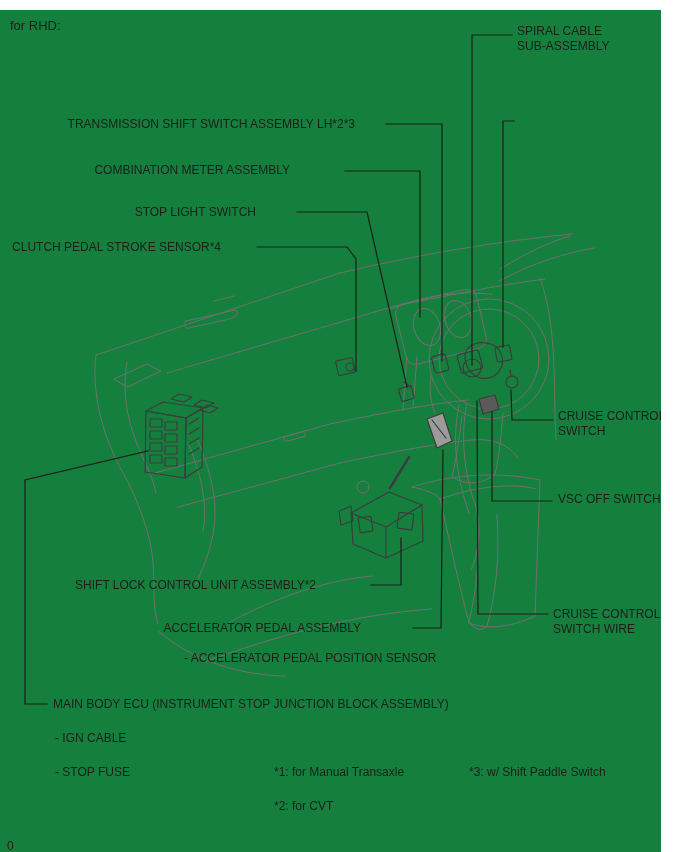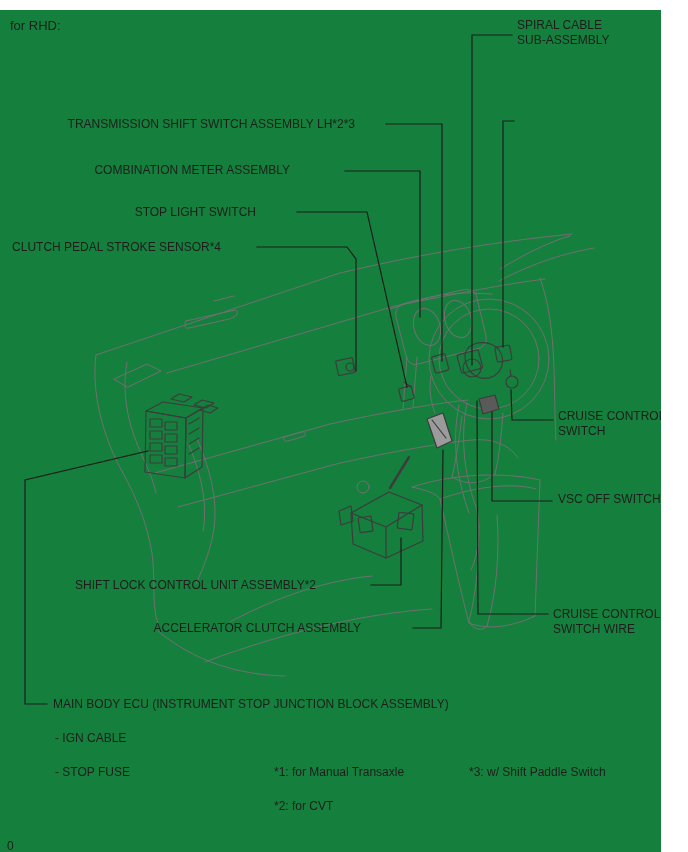--- a/index.html
+++ b/index.html
@@ -9,21 +9,21 @@
   }
   .art-svg{position:absolute;left:0;top:0;}
   .lbl{
     position:absolute;font-size:12px;line-height:15px;letter-spacing:0;
     color:#1d1d1b;white-space:pre;
   }
   .lbl.right-anchored{text-align:right;}
   .hdr{position:absolute;left:10px;top:8px;font-size:13px;white-space:pre;}
   .pagenum{position:absolute;left:7px;top:829px;font-size:12px;}
   
-  .lbl-spiral{left:517px;top:8px;}
+  .lbl-spiral{left:517px;top:14px;}
   .lbl-trans-lh{right:306px;top:107px;}
   .lbl-trans-rh{left:521px;top:105px;}
   .lbl-combo{right:371px;top:153px;}
   .lbl-stoplight{right:405px;top:195px;}
   .lbl-clutch{right:440px;top:230px;}
   .lbl-cruise{left:558px;top:399px;}
   .lbl-vsc{left:558px;top:482px;}
   .lbl-cruisewire{left:553px;top:597px;}
   .lbl-shiftlock{right:345px;top:568px;}
   .lbl-accel{right:300px;top:611px;}
@@ -181,21 +181,22 @@
   <div class="lbl right-anchored lbl-trans-lh">TRANSMISSION SHIFT SWITCH ASSEMBLY LH*2*3</div>
   <div class="lbl right-anchored lbl-combo">COMBINATION METER ASSEMBLY</div>
   <div class="lbl right-anchored lbl-stoplight">STOP LIGHT SWITCH</div>
   <div class="lbl right-anchored lbl-clutch">CLUTCH PEDAL STROKE SENSOR*4</div>
   <div class="lbl lbl-cruise">CRUISE CONTROL
 SWITCH</div>
   <div class="lbl lbl-vsc">VSC OFF SWITCH</div>
   <div class="lbl lbl-cruisewire">CRUISE CONTROL
 SWITCH WIRE</div>
   <div class="lbl right-anchored lbl-shiftlock">SHIFT LOCK CONTROL UNIT ASSEMBLY*2</div>
-  <div class="lbl right-anchored lbl-accel">ACCELERATOR CLUTCH ASSEMBLY</div>
+  <div class="lbl right-anchored lbl-accel">ACCELERATOR PEDAL ASSEMBLY</div>
+  <div class="lbl lbl-accelsensor">- ACCELERATOR PEDAL POSITION SENSOR</div>
   <div class="lbl lbl-ecu">MAIN BODY ECU (INSTRUMENT STOP JUNCTION BLOCK ASSEMBLY)</div>
   <div class="lbl lbl-ign">- IGN CABLE</div>
   <div class="lbl lbl-stopfuse">- STOP FUSE</div>
 
   <div class="lbl lbl-fn1">*1: for Manual Transaxle</div>
   <div class="lbl lbl-fn3">*3: w/ Shift Paddle Switch</div>
   <div class="lbl lbl-fn2">*2: for CVT</div>
 
   <div class="pagenum">0</div>
 </div>

